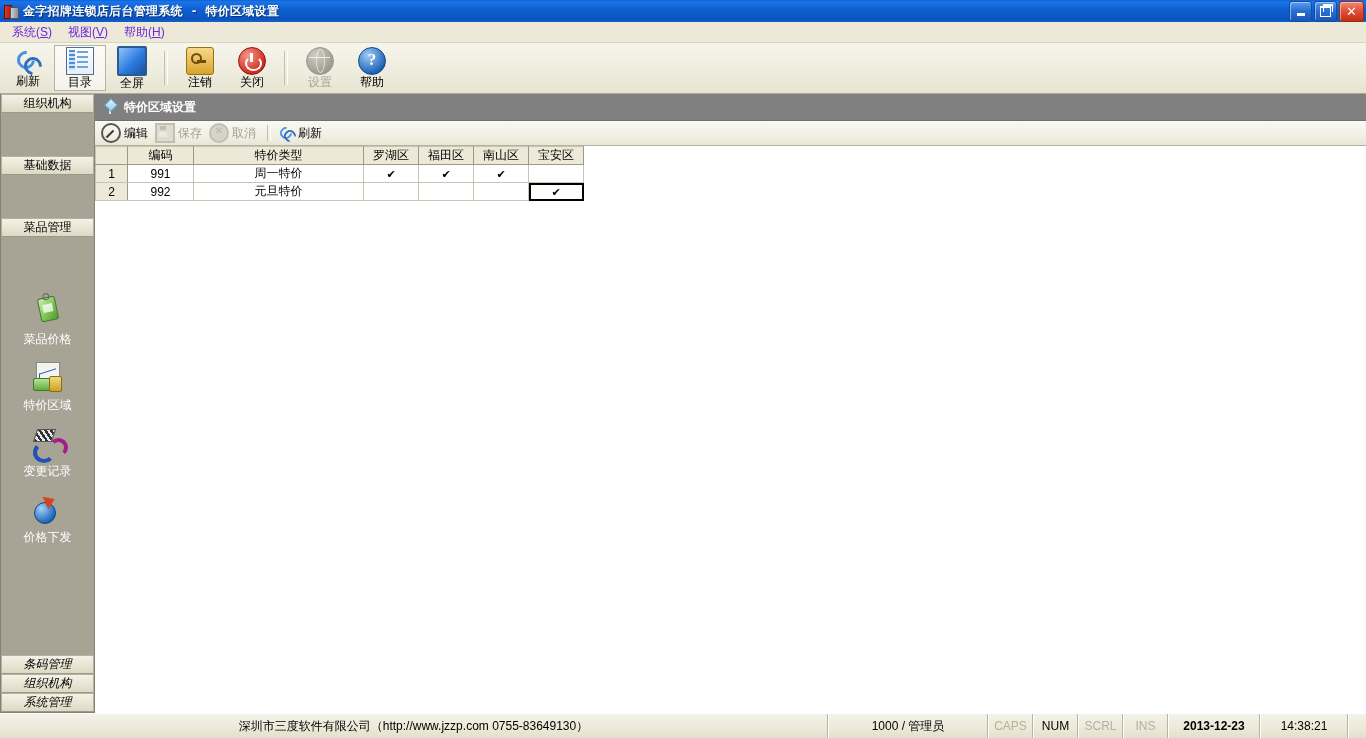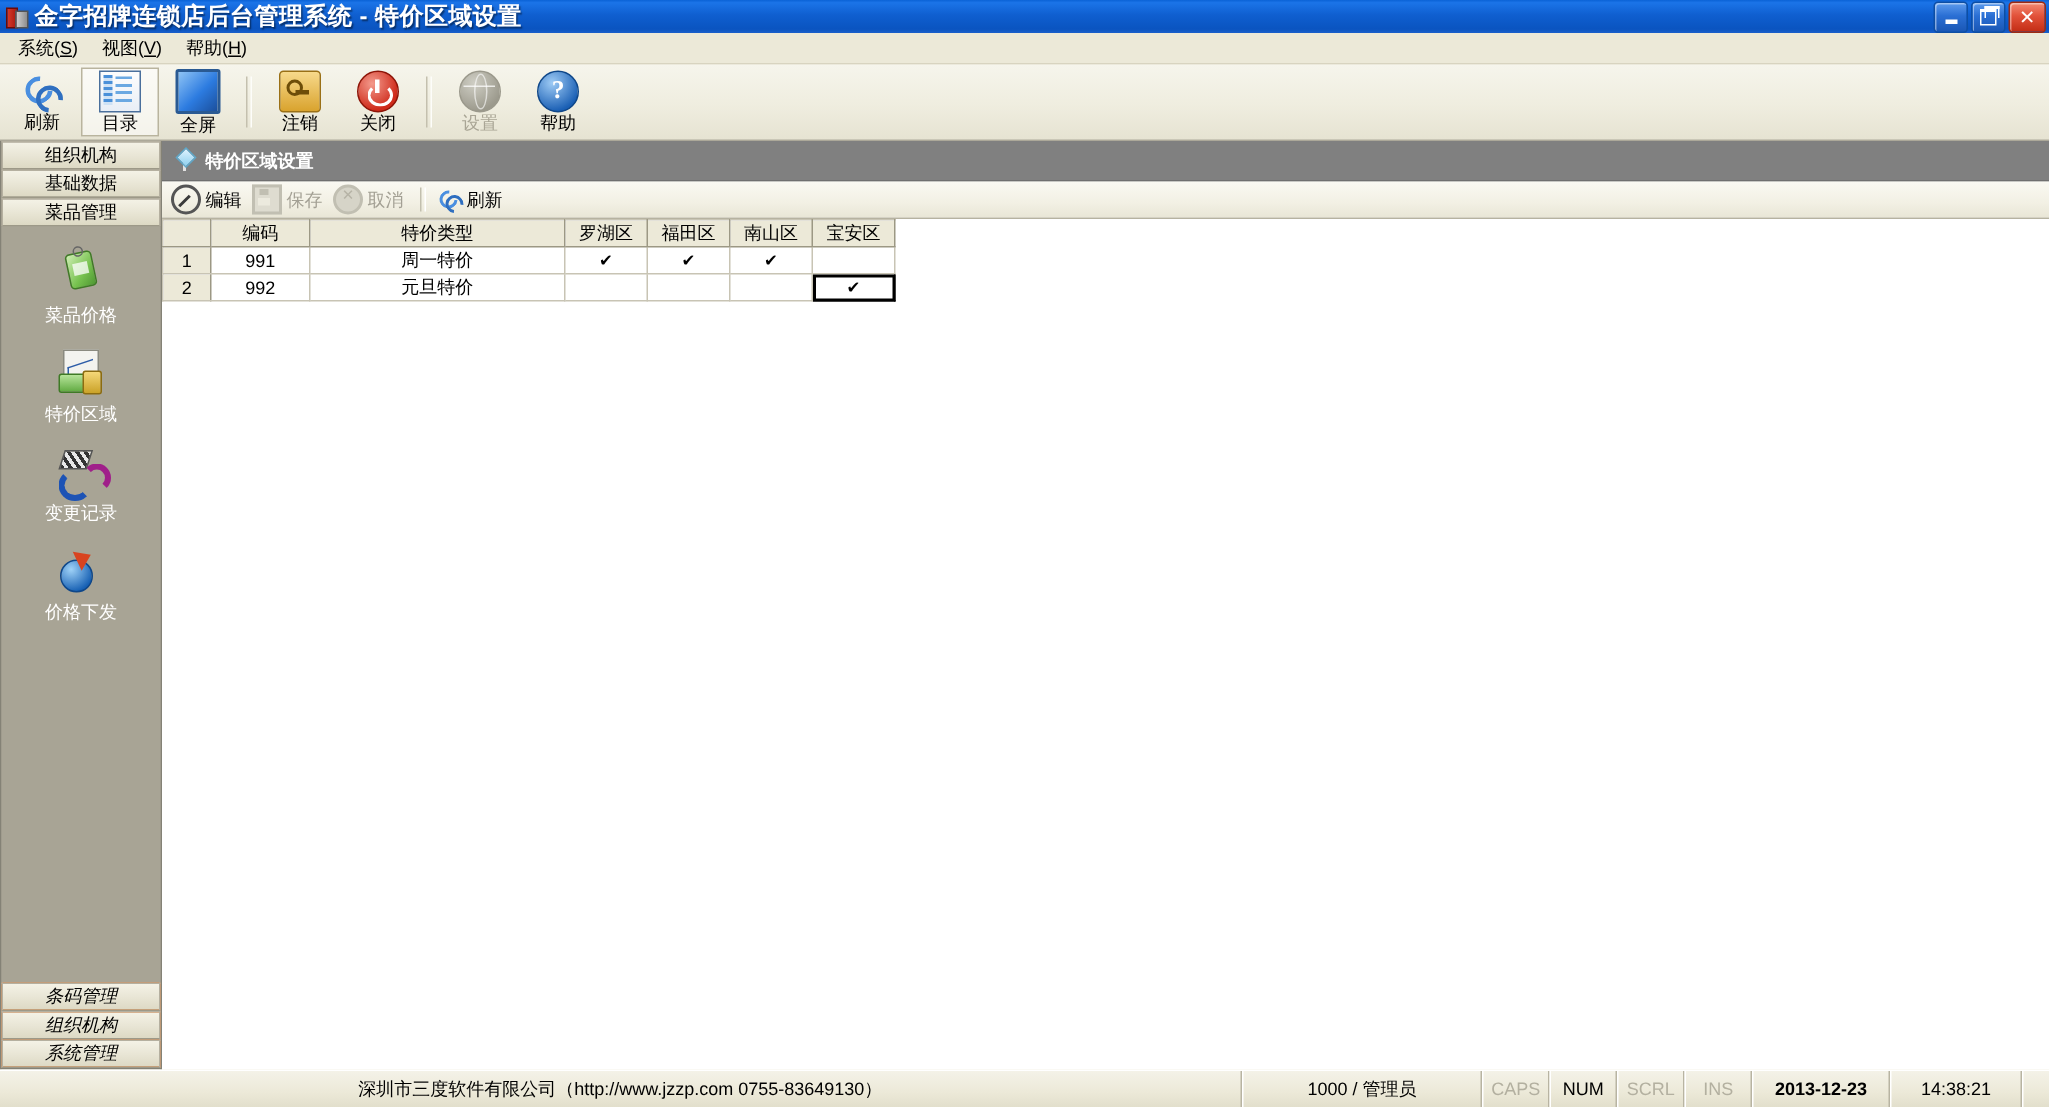--- a/index.html
+++ b/index.html
@@ -42,25 +42,26 @@
     position: absolute; left: 1px; top: 2px; width: 6px; height: 12px;
     background: linear-gradient(to right, #d73a2a, #a81a10);
     border: 1px solid #6d0b06;
   }
   .title-icon .tl-b {
     position: absolute; left: 7px; top: 4px; width: 7px; height: 10px;
     background: linear-gradient(to right, #cfcfcf, #8e8e8e);
     border: 1px solid #555;
   }
   .title-text {
-    font-size: 16px;
+    font-size: 12px;
     font-weight: bold;
     letter-spacing: 0.3px;
     text-shadow: 1px 1px 1px rgba(0,0,0,0.45);
     white-space: nowrap;
+    font-family: Liberation Mono, monospace;
   }
   .win-buttons {
     position: absolute;
     right: 2px;
     top: 1px;
     display: flex;
     gap: 2px;
   }
   .win-btn {
     width: 21px; height: 19px;
@@ -91,21 +92,21 @@
     background: #ece9d8;
     display: flex;
     align-items: center;
     padding-left: 4px;
     border-bottom: 1px solid #d8d4c0;
     flex: none;
   }
   .menu-item {
     padding: 2px 8px;
     font-size: 12px;
-    color: #000000;
+    color: #6d28d9;
     white-space: nowrap;
   }
   .menu-item u { text-decoration: underline; }
 
   
   .toolbar {
     height: 50px;
     background: linear-gradient(to bottom, #f6f5ec 0%, #efeddf 55%, #e6e3d2 100%);
     border-bottom: 1px solid #aca899;
     display: flex;
@@ -139,29 +140,30 @@
   
   .body {
     flex: 1;
     display: flex;
     background: #ece9d8;
     overflow: hidden;
   }
 
   
   .sidebar {
-    width: 108px;
+    width: 95px;
     background: #a8a495;
     border: 1px solid #848276;
     border-top: none;
     margin: 0;
     display: flex;
     flex-direction: column;
     flex: none;
     box-sizing: border-box;
+    gap: 43px;
   }
   .side-header {
     height: 19px;
     background: linear-gradient(to bottom, #f4f2e6 0%, #e9e6d6 50%, #ddd9c4 100%);
     border: 1px solid #b5b0a0;
     border-bottom: 1px solid #9d9988;
     box-sizing: border-box;
     display: flex;
     align-items: center;
     justify-content: center;

